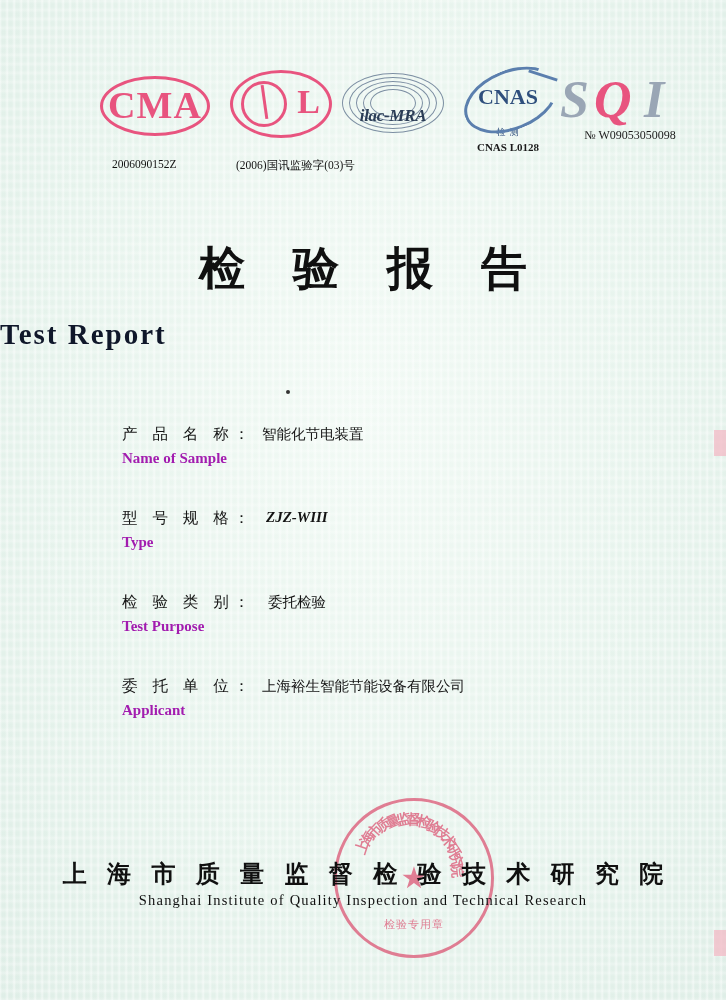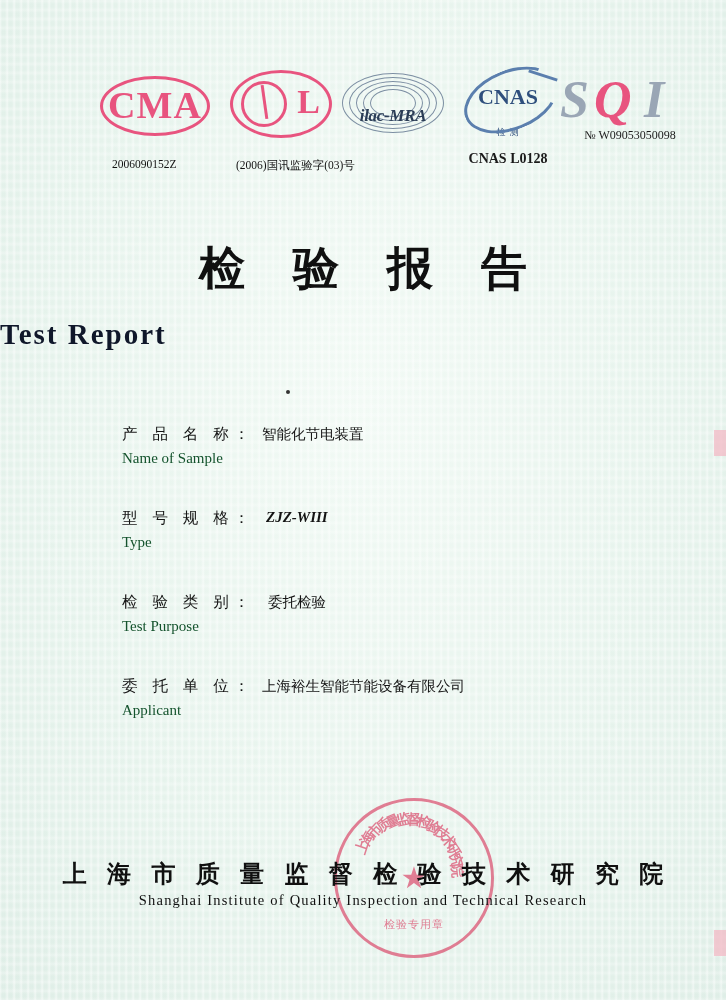--- a/index.html
+++ b/index.html
@@ -156,24 +156,24 @@
     letter-spacing: 0px;
   }
   .cnas-sub {
     font-size: 9px;
     color: #2f4f7d;
     margin-top: -2px;
     letter-spacing: 1px;
   }
   .cnas-cap {
     font-family: "Liberation Serif", serif;
-    font-size: 14px;
+    font-size: 11px;
     font-weight: bold;
     color: #1a1a1a;
-    margin-top: 12px;
+    margin-top: 2px;
   }
 
   
   .sqi { left: 556px; top: 4px; width: 130px; }
   .sqi-mark {
     width: 126px; height: 62px;
     margin: 0 auto;
     position: relative;
   }
   .sqi-mark .s {
@@ -286,22 +286,23 @@
     font-size: 15.5px;
     color: #141414;
     letter-spacing: 5px;
     white-space: nowrap;
   }
   .f-en {
     position: absolute;
     left: 0; top: 26px;
     font-family: "Liberation Serif", serif;
     font-size: 15px;
-    color: #14532d;
+    color: #a21caf;
     white-space: nowrap;
+    font-weight: bold;
   }
   .f-val {
     position: absolute;
     left: 140px; top: 1px;
     font-family: "DejaVu Serif", serif;
     font-size: 14.5px;
     color: #141414;
     white-space: nowrap;
   }
   .f-val.bold {

